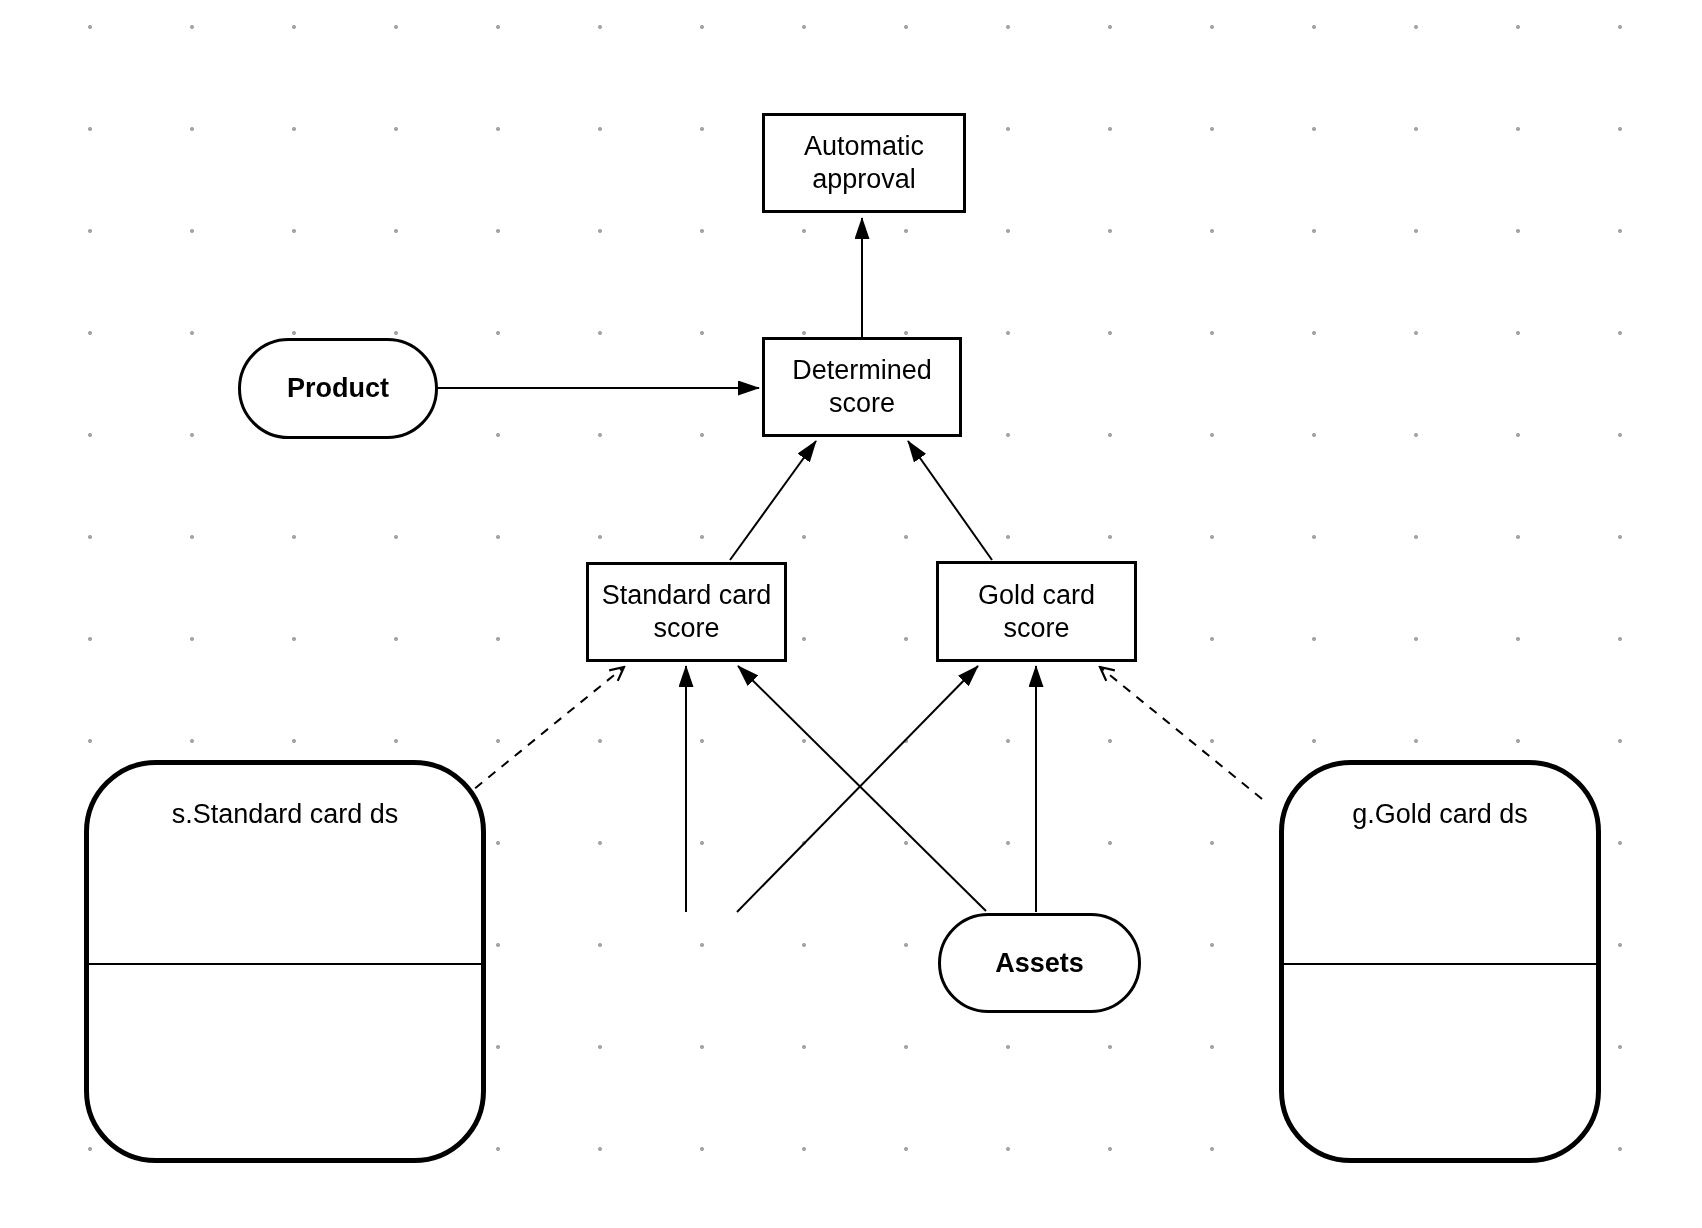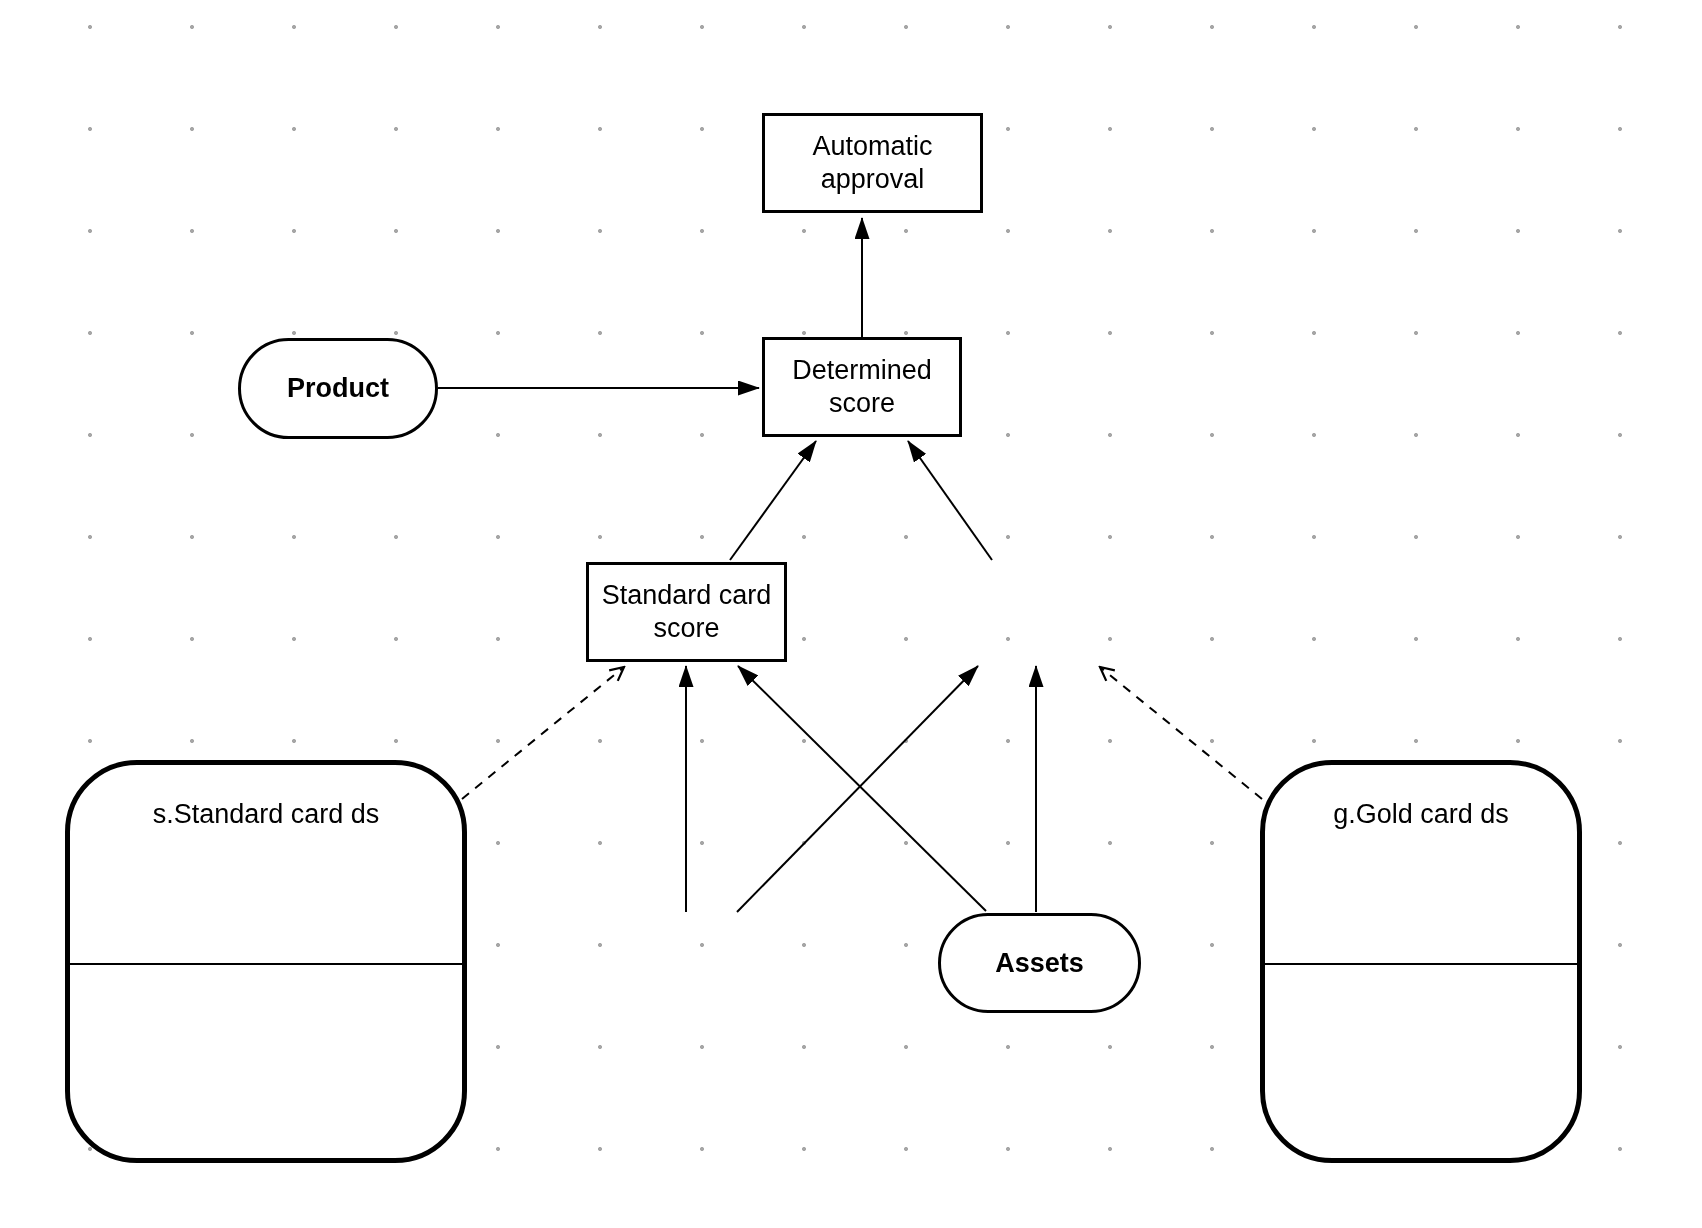--- a/index.html
+++ b/index.html
@@ -23,20 +23,21 @@
     display:flex; align-items:center; justify-content:center;
     text-align:center;
     font-size:27px; line-height:1.22;
   }
   .rect { border-width:3px; }
   .stadium { border-radius:51px; }
   .ds {
     border-width:5px;
     border-radius:72px;
     display:block;
+    margin-left:19px;
   }
   .ds-label {
     position:absolute; left:0; right:0; top:33px;
     text-align:center; font-size:27px;
   }
   .ds-divider {
     position:absolute; left:0; right:0; top:198px;
     border-top:2.5px solid #000000;
     height:0;
   }
@@ -73,32 +74,35 @@
   <div class="node ds" style="left:65px; top:760px; width:402px; height:403px;">
     <div class="ds-label">s.Standard card ds</div>
     <div class="ds-divider"></div>
   </div>
 
   <div class="node ds" style="left:1260px; top:760px; width:322px; height:403px;">
     <div class="ds-label">g.Gold card ds</div>
     <div class="ds-divider"></div>
   </div>
 
-  <div class="node rect pad-sm" style="left:762px; top:113px; width:221px; height:100px;">
+  <div class="node rect pad-sm" style="left:762px; top:113px; width:204px; height:100px;">
     <span>Automatic approval</span>
   </div>
 
   <div class="node rect pad-sm" style="left:762px; top:337px; width:200px; height:100px;">
     <span>Determined score</span>
   </div>
 
   <div class="node rect pad-sm" style="left:586px; top:562px; width:201px; height:100px;">
     <span>Standard card score</span>
   </div>
 
+  <div class="node rect pad-sm" style="left:936px; top:561px; width:201px; height:101px;">
+    <span>Gold card score</span>
+  </div>
 
   <div class="node stadium pad-stadium" style="left:238px; top:338px; width:200px; height:101px;">
     <span>Product</span>
   </div>
 
 
   <div class="node stadium pad-stadium" style="left:938px; top:913px; width:203px; height:100px;">
     <span>Assets</span>
   </div>
 

